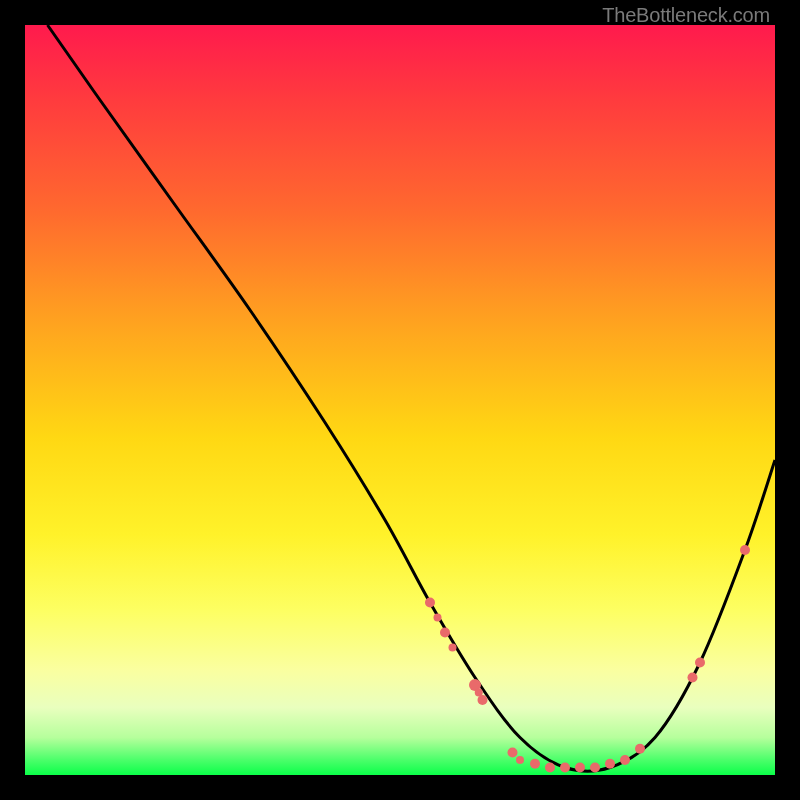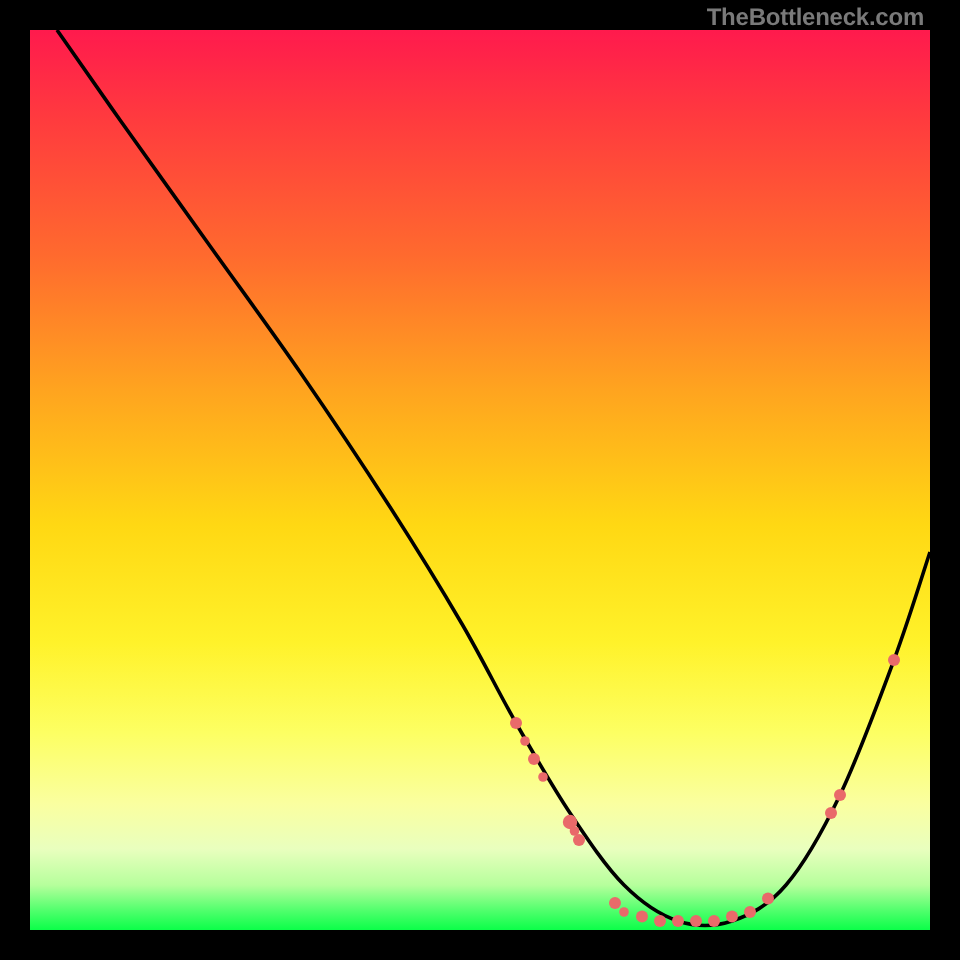--- a/index.html
+++ b/index.html
@@ -41,21 +41,21 @@
       #4bff6a 98%,
       #0bff49 100%
     );
   }
   .watermark {
     position: absolute;
     top: 4px;
     right: 30px;
     color: #7a7a7a;
     font-size: 20px;
-    font-weight: 700;
+    font-weight: 400;
     letter-spacing: -0.2px;
     z-index: 10;
   }
   svg.curve {
     position: absolute;
     left: 0;
     top: 0;
     width: 750px;
     height: 750px;
     overflow: visible;

